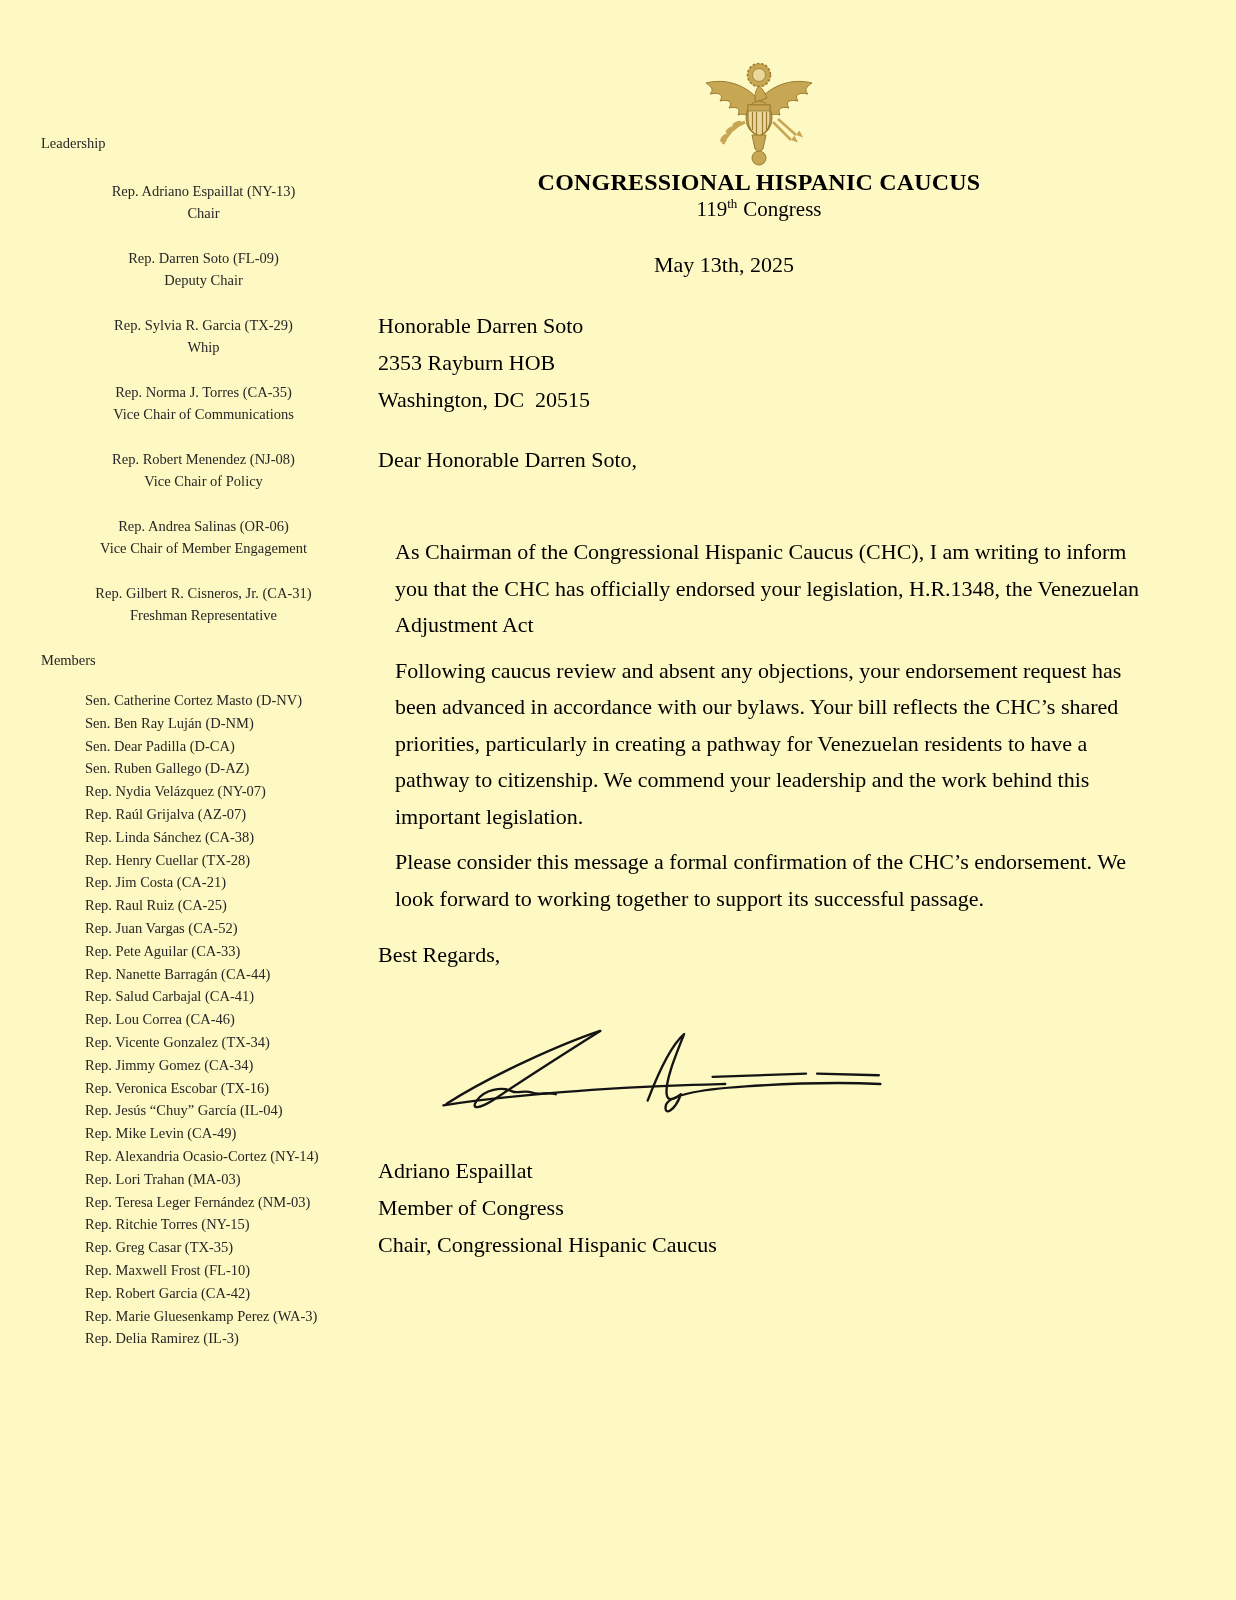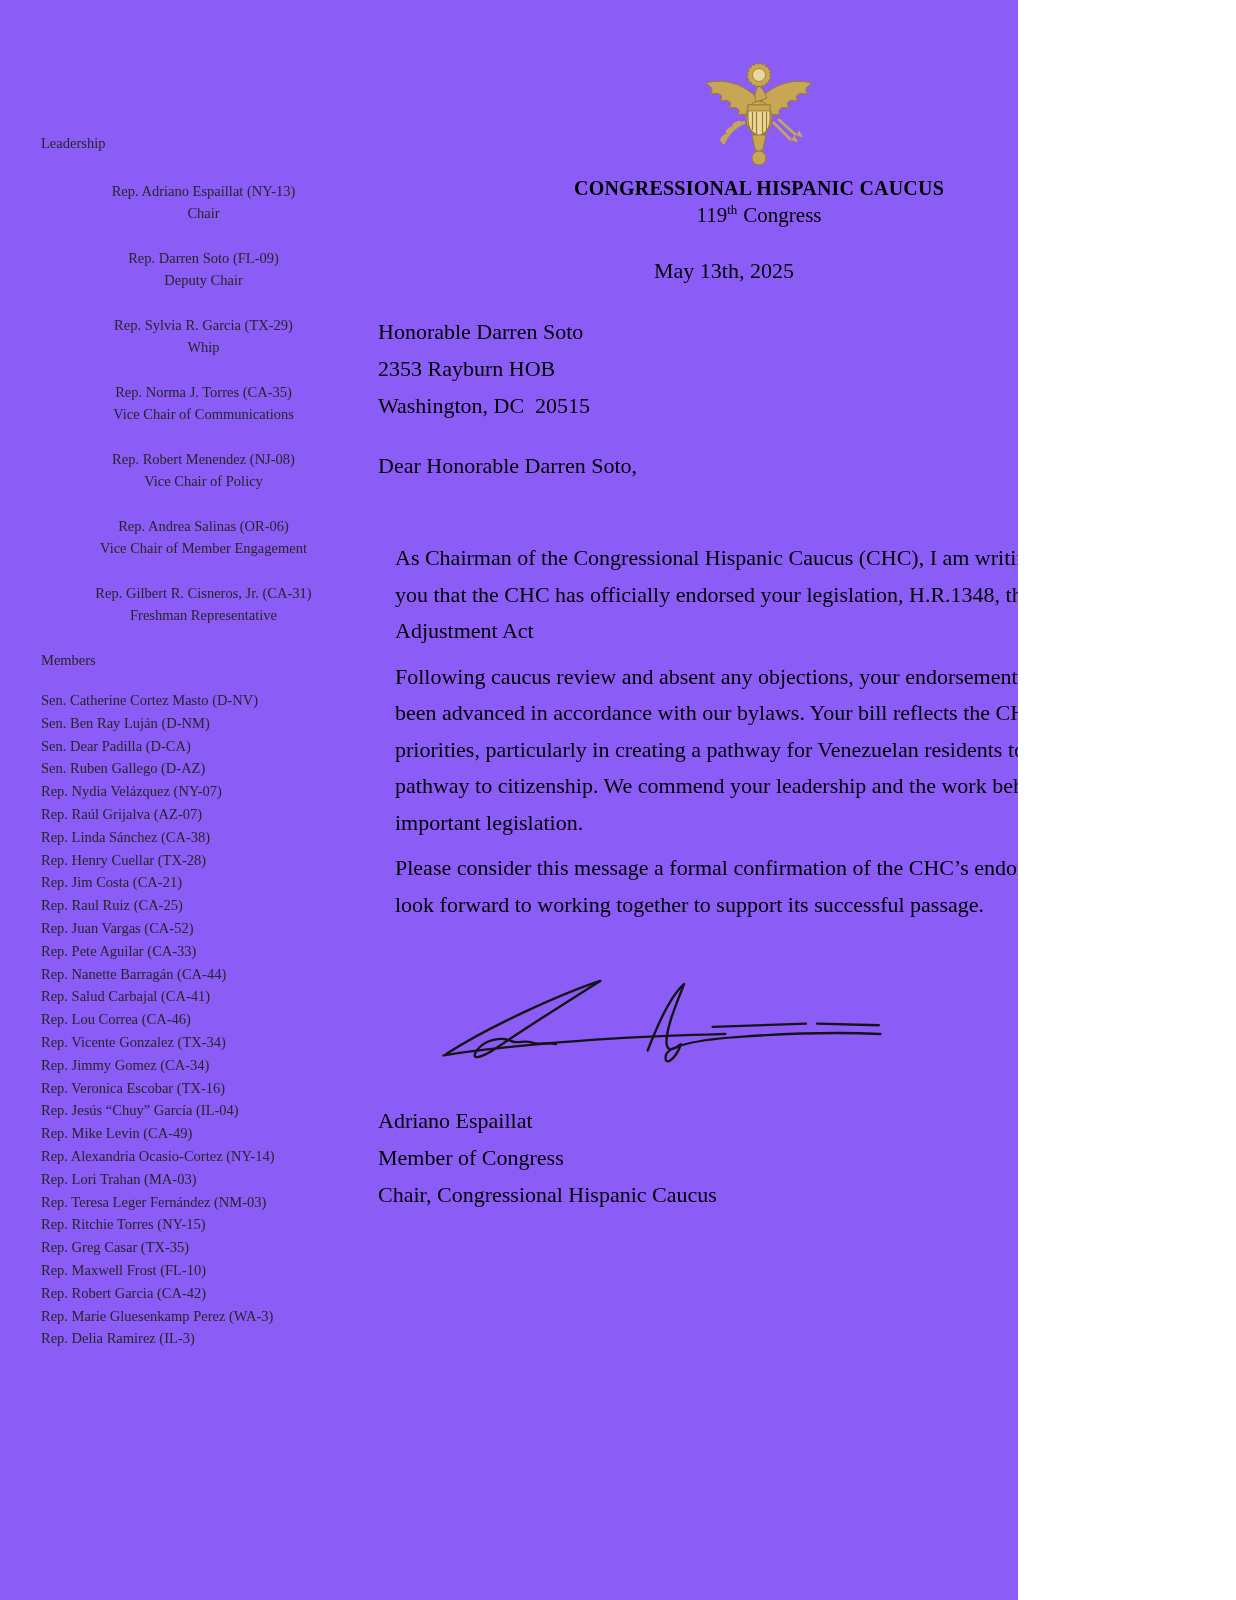--- a/index.html
+++ b/index.html
@@ -6,55 +6,54 @@
     --seal-gold:#c7a654;
     --seal-gold-dark:#9a7c31;
     --seal-gold-light:#e9d79c;
     --ink:#000000;
     --sidebar-ink:#262626;
   }
   *{box-sizing:border-box;}
   html,body{margin:0;padding:0;background:#fff;}
   .page{
     position:relative;
-    width:1018px;
+    width:1236px;
     height:1600px;
-    background:#8b5cf6;
+    background:#fef9c3;
     font-family:"Liberation Serif","DejaVu Serif",serif;
     color:var(--ink);
     overflow:hidden;
   }
   
   .sidebar{
     position:absolute;
     left:41px;
     top:132px;
     width:325px;
     color:var(--sidebar-ink);
     font-size:14.5px;
     line-height:22px;
   }
   .sb-title{margin:0 0 26px 0;}
   .leader{margin-bottom:23px;text-align:center;}
   .members-title{margin:0 0 18px 0;}
-  .member{line-height:22.8px;white-space:nowrap;}
+  .member{line-height:22.8px;white-space:nowrap;margin-left:44px;}
   
   .main{
     position:absolute;
     left:378px;
     top:60px;
     width:762px;
   }
   .seal{display:block;margin:0 auto;}
   .org-title{
     text-align:center;
     font-weight:bold;
-    font-size:20px;
+    font-size:24px;
     letter-spacing:.2px;
-    margin-top:6px;
     line-height:28px;
   }
   .congress{
     text-align:center;
     font-size:21px;
     line-height:26px;
   }
   .congress sup{font-size:13px;line-height:0;}
   .congress .cw{margin-left:6px;}
   .date{
@@ -217,20 +216,21 @@
     </div>
 
     <div class="salutation">Dear Honorable Darren Soto,</div>
 
     <div class="letter-paragraphs">
       <p class="body-par">As Chairman of the Congressional Hispanic Caucus (CHC), I am writing to inform you that the CHC has officially endorsed your legislation, H.R.1348, the Venezuelan Adjustment Act</p>
       <p class="body-par">Following caucus review and absent any objections, your endorsement request has been advanced in accordance with our bylaws. Your bill reflects the CHC’s shared priorities, particularly in creating a pathway for Venezuelan residents to have a pathway to citizenship. We commend your leadership and the work behind this important legislation.</p>
       <p class="body-par">Please consider this message a formal confirmation of the CHC’s endorsement. We look forward to working together to support its successful passage.</p>
     </div>
 
+    <div class="closing">Best Regards,</div>
 
     <svg class="signature" width="578" height="95" viewBox="0 0 600 120" aria-hidden="true">
       <g fill="none" stroke="#141414" stroke-width="3" stroke-linecap="round" stroke-linejoin="round">
         <path d="M14 102 C 70 66 160 26 208 10"></path>
         <path d="M208 10 C 170 34 110 72 72 98 C 56 108 44 110 52 98 C 62 84 84 80 96 86 C 104 90 112 84 122 88 C 132 92 142 86 152 90"></path>
         <path d="M10 104 C 60 96 140 88 238 82 C 290 79 330 78 366 77"></path>
         <path d="M268 98 C 284 56 300 26 314 14 C 302 44 290 74 292 90 C 293 100 302 96 310 90 C 302 112 288 118 291 104 C 294 92 330 84 392 80 C 452 76 520 75 562 77"></path>
         <path d="M350 68 L 468 64 M 482 64 L 560 66"></path>
       </g>
     </svg>

